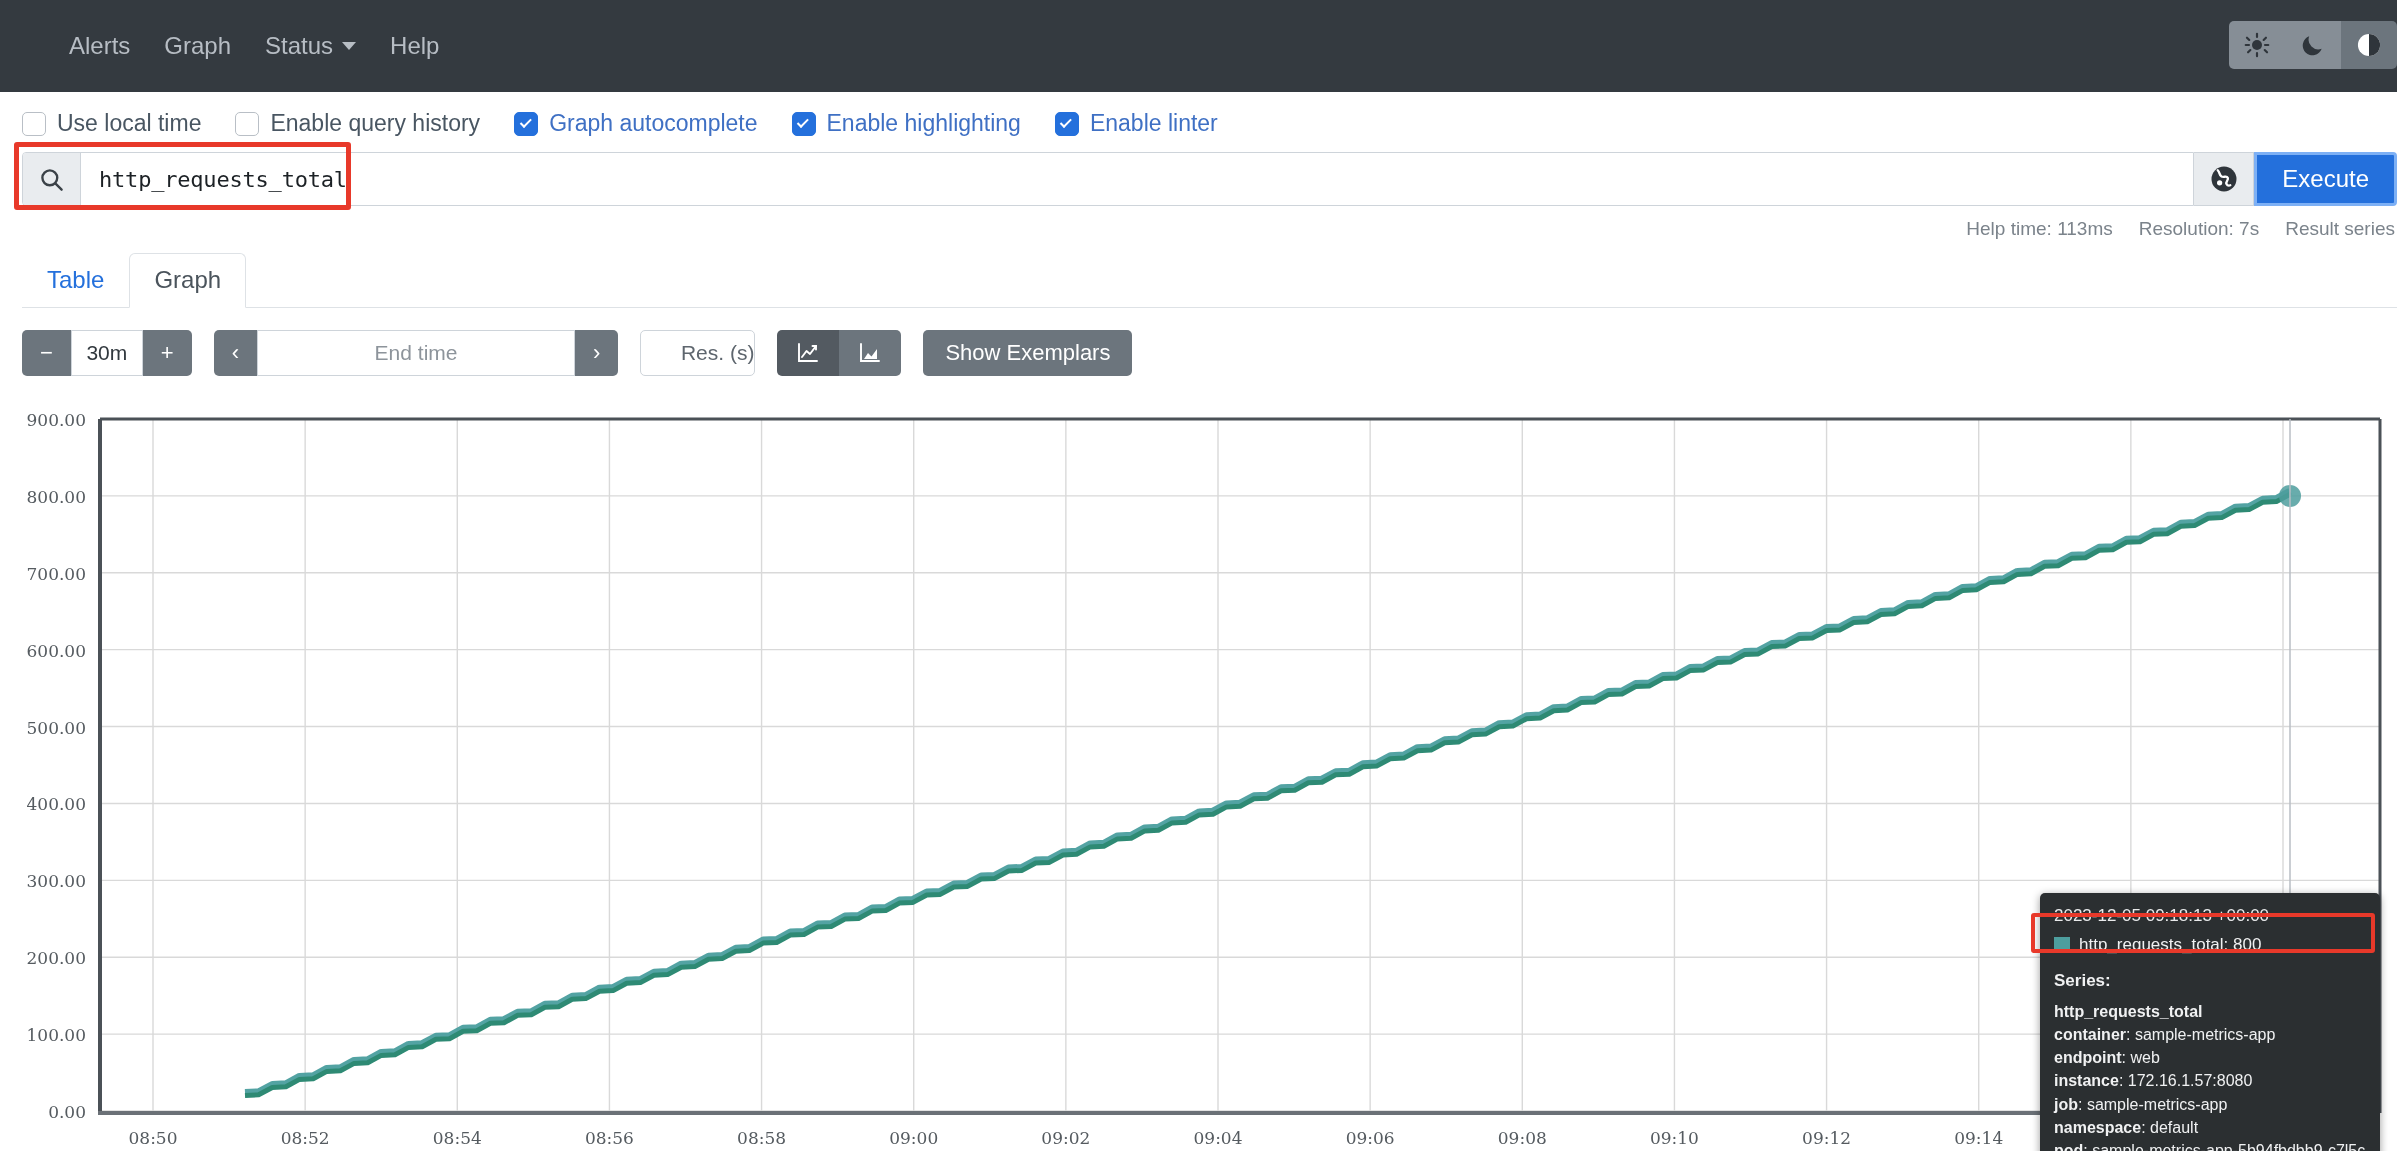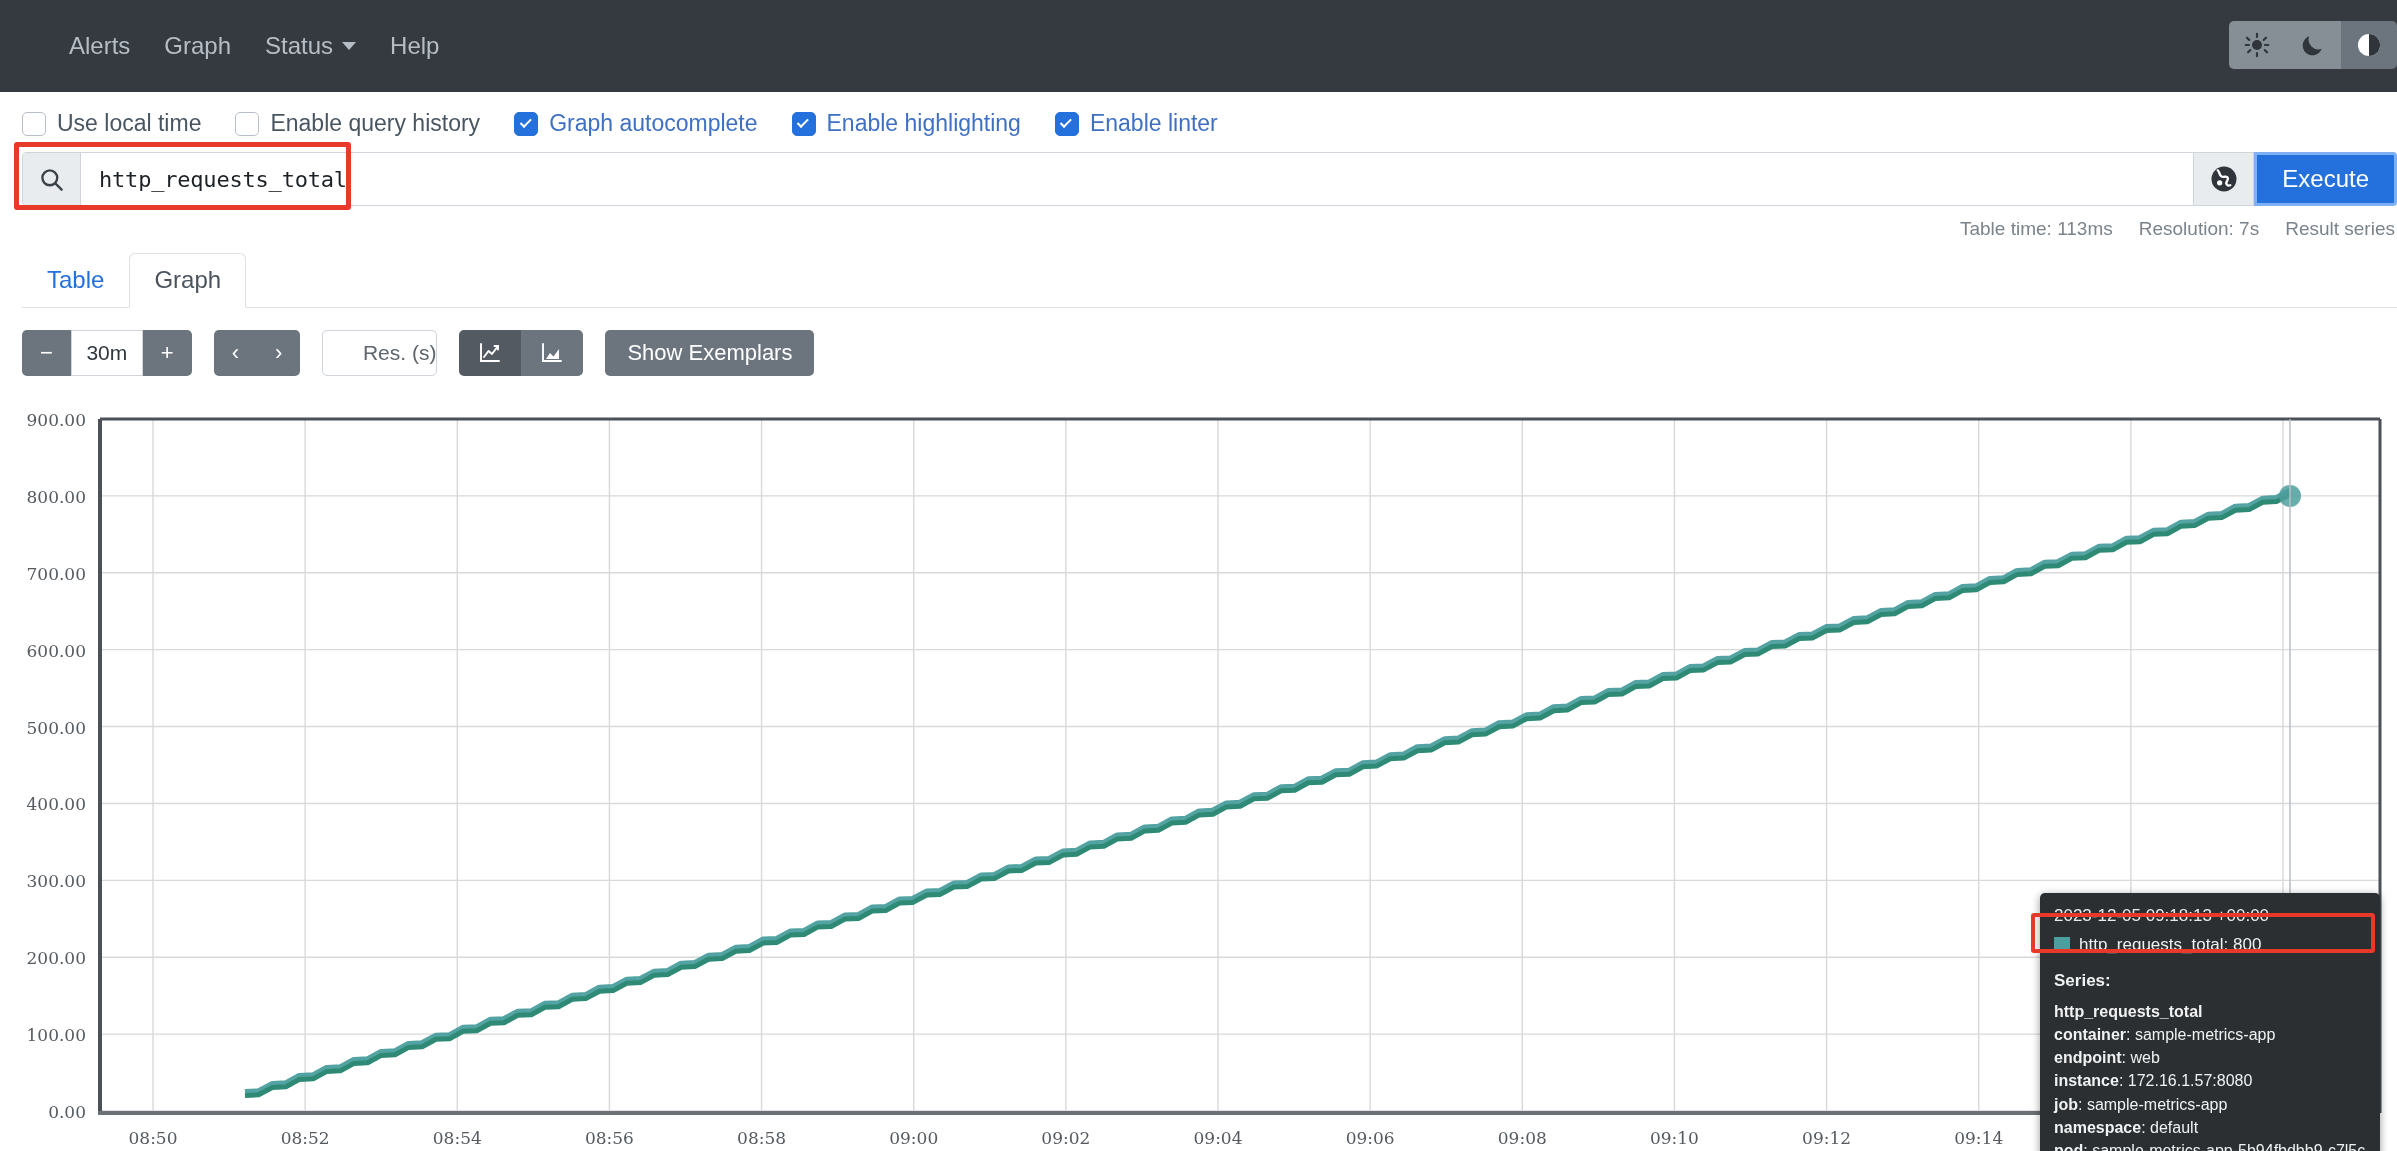--- a/index.html
+++ b/index.html
@@ -283,21 +283,21 @@
       <circle cx="8.5" cy="15" r="2.1" fill="#ffffff"></circle>
     </svg>
   </div>
   <div id="execute-btn">
     <span>Execute</span>
   </div>
   <div id="query-annot"></div>
 </div>
 
 <div id="stats-line">
-  <span>Table time: 113ms</span>
+  <span>Help time: 113ms</span>
   <span>Resolution: 7s</span>
   <span>Result series</span>
 </div>
 
 <div id="tabs">
   <div class="tab"><span>Table</span></div>
   <div class="tab active"><span>Graph</span></div>
 </div>
 
 <div id="controls">
@@ -309,20 +309,23 @@
         <span>30m</span>
       </div>
     <div class="gbtn">
         <span>+</span>
       </div>
   </div>
 
   <div class="btn-group">
     <div class="gbtn">
         <span>‹</span>
+      </div>
+    <div class="gfield" id="endtime-field">
+        <span>End time</span>
       </div>
     <div class="gbtn">
         <span>›</span>
       </div>
   </div>
 
   <div id="res-field">
     <span>Res. (s)</span>
   </div>
 

